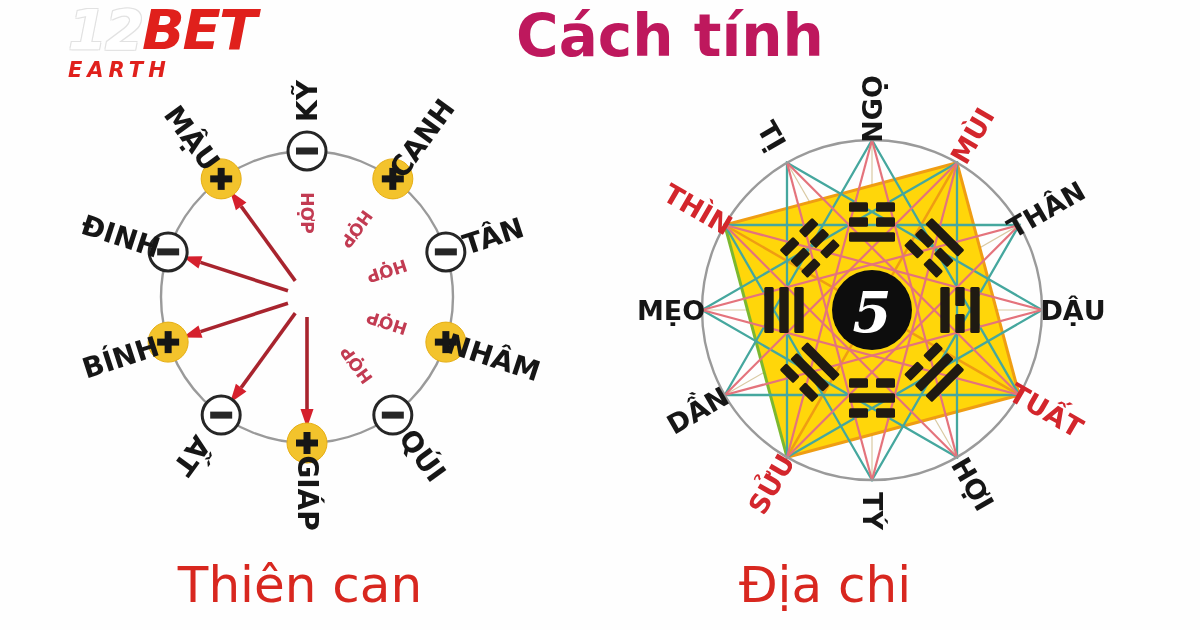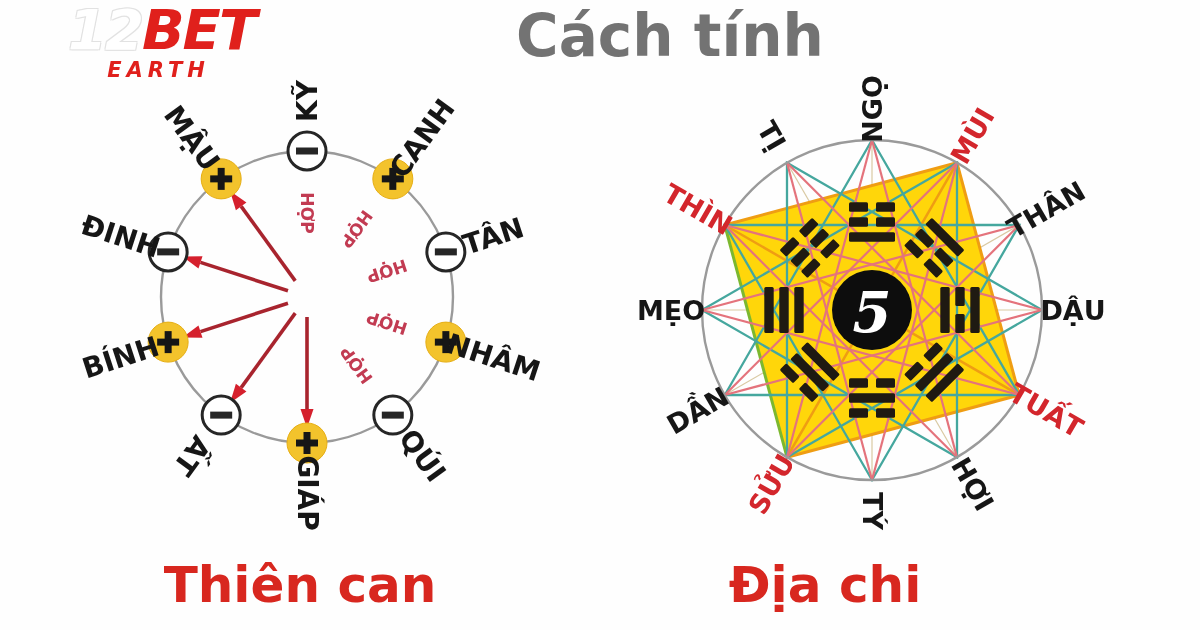--- a/index.html
+++ b/index.html
@@ -13,29 +13,29 @@
     font-style:italic;font-weight:bold;
   }
   .logo .row{font-size:56px;letter-spacing:-2px;white-space:nowrap;}
   .logo .twelve{
     color:#ffffff;
     text-shadow:-1px -1px 0 #e2e2e2,1px -1px 0 #e2e2e2,-1px 1px 0 #e2e2e2,1px 1px 0 #e2e2e2;
   }
   .logo .bet{color:#e0201c;}
   .logo .earth{
     color:#e0201c;font-size:21px;letter-spacing:5px;
-    text-align:center;margin-top:2px;padding-right:6px;
+    text-align:left;margin-top:2px;padding-right:6px;
   }
   .main-title{
     position:absolute;left:450px;top:2px;width:440px;
-    text-align:center;font-size:58px;font-weight:bold;color:#737373;
+    text-align:center;font-size:58px;font-weight:bold;color:#be185d;
   }
   .caption{
     position:absolute;top:556px;width:400px;text-align:center;
-    font-size:50px;font-weight:bold;color:#d8271f;
+    font-size:50px;font-weight:normal;color:#d8271f;
   }
   #caption-left{left:100px;}
   #caption-right{left:625px;}
   svg{position:absolute;overflow:visible;}
   #left-svg{left:40px;top:80px;}
   #right-svg{left:620px;top:90px;}
 </style>
 </head>
 <body>
 

